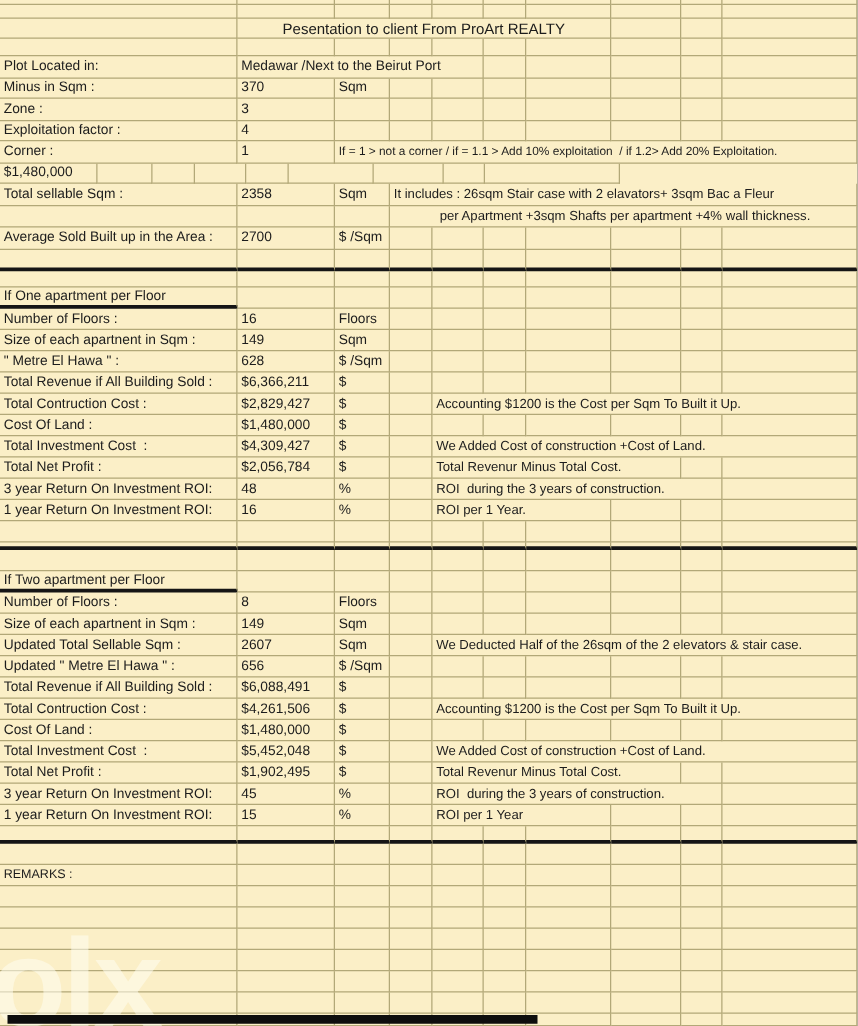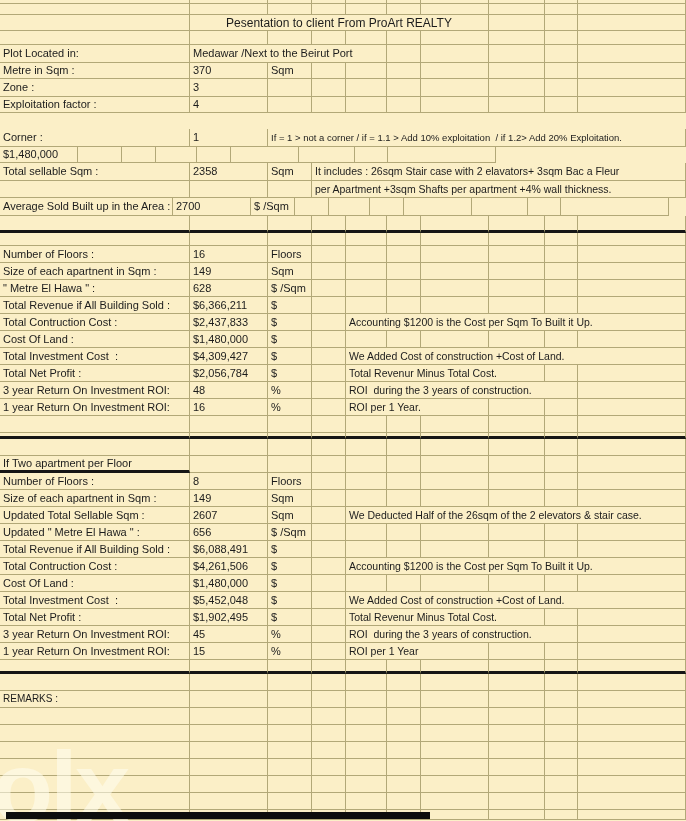--- a/index.html
+++ b/index.html
@@ -112,21 +112,21 @@
           <span>Medawar /Next to the Beirut Port</span>
         </div>
         <div class="cell" style="width: 34px; height: 18px;"></div>
         <div class="cell" style="width: 68px; height: 18px;"></div>
         <div class="cell" style="width: 56px; height: 18px;"></div>
         <div class="cell" style="width: 33px; height: 18px;"></div>
         <div class="cell" style="width: 108px; height: 18px;"></div>
       </div>
       <div class="row" style="height: 16px;">
         <div class="cell" style="width: 190px; height: 16px;">
-          <span>Metre in Sqm :</span>
+          <span>Minus in Sqm :</span>
         </div>
         <div class="cell" style="width: 78px; height: 16px;">
           <span>370</span>
         </div>
         <div class="cell" style="width: 44px; height: 16px;">
           <span>Sqm</span>
         </div>
         <div class="cell" style="width: 34px; height: 16px;"></div>
         <div class="cell" style="width: 41px; height: 16px;"></div>
         <div class="cell" style="width: 34px; height: 16px;"></div>
@@ -160,21 +160,21 @@
         </div>
         <div class="cell" style="width: 44px; height: 16px;"></div>
         <div class="cell" style="width: 34px; height: 16px;"></div>
         <div class="cell" style="width: 41px; height: 16px;"></div>
         <div class="cell" style="width: 34px; height: 16px;"></div>
         <div class="cell" style="width: 68px; height: 16px;"></div>
         <div class="cell" style="width: 56px; height: 16px;"></div>
         <div class="cell" style="width: 33px; height: 16px;"></div>
         <div class="cell" style="width: 108px; height: 16px;"></div>
       </div>
-      <div class="row" style="height: 18px; margin-top: 16px;">
+      <div class="row" style="height: 18px;">
         <div class="cell" style="width: 190px; height: 18px;">
           <span>Corner :</span>
         </div>
         <div class="cell" style="width: 78px; height: 18px;">
           <span>1</span>
         </div>
         <div class="cell" style="width: 418px; height: 18px;">
           <span style="font-size: 9.5px;">If = 1 &gt; not a corner / if = 1.1 &gt; Add 10% exploitation  / if 1.2&gt; Add 20% Exploitation.</span>
         </div>
       </div>
@@ -202,26 +202,26 @@
           <span>Sqm</span>
         </div>
         <div class="cell" style="width: 374px; height: 18px;">
           <span style="font-size: 10.5px;">It includes : 26sqm Stair case with 2 elavators+ 3sqm Bac a Fleur</span>
         </div>
       </div>
       <div class="row" style="height: 17px;">
         <div class="cell" style="width: 190px; height: 17px;"></div>
         <div class="cell" style="width: 78px; height: 17px;"></div>
         <div class="cell" style="width: 44px; height: 17px;"></div>
-        <div class="cell" style="width: 374px; height: 17px;">
+        <div class="cell" style="width: 374px; height: 17px; justify-content: center;">
           <span style="font-size: 10.5px;">per Apartment +3sqm Shafts per apartment +4% wall thickness.</span>
         </div>
       </div>
       <div class="row" style="height: 18px;">
-        <div class="cell" style="width: 173px; height: 18px;">
+        <div class="cell" style="width: 190px; height: 18px;">
           <span>Average Sold Built up in the Area :</span>
         </div>
         <div class="cell" style="width: 78px; height: 18px;">
           <span>2700</span>
         </div>
         <div class="cell" style="width: 44px; height: 18px;">
           <span>$ /Sqm</span>
         </div>
         <div class="cell" style="width: 34px; height: 18px;"></div>
         <div class="cell" style="width: 41px; height: 18px;"></div>
@@ -249,20 +249,34 @@
         <div class="cell" style="width: 44px; height: 13px;"></div>
         <div class="cell" style="width: 34px; height: 13px;"></div>
         <div class="cell" style="width: 41px; height: 13px;"></div>
         <div class="cell" style="width: 34px; height: 13px;"></div>
         <div class="cell" style="width: 68px; height: 13px;"></div>
         <div class="cell" style="width: 56px; height: 13px;"></div>
         <div class="cell" style="width: 33px; height: 13px;"></div>
         <div class="cell" style="width: 108px; height: 13px;"></div>
       </div>
       <div class="row" style="height: 17px;">
+        <div class="cell black-underline" style="width: 190px; height: 17px;">
+          <span class="bold">If One apartment per Floor</span>
+        </div>
+        <div class="cell" style="width: 78px; height: 17px;"></div>
+        <div class="cell" style="width: 44px; height: 17px;"></div>
+        <div class="cell" style="width: 34px; height: 17px;"></div>
+        <div class="cell" style="width: 41px; height: 17px;"></div>
+        <div class="cell" style="width: 34px; height: 17px;"></div>
+        <div class="cell" style="width: 68px; height: 17px;"></div>
+        <div class="cell" style="width: 56px; height: 17px;"></div>
+        <div class="cell" style="width: 33px; height: 17px;"></div>
+        <div class="cell" style="width: 108px; height: 17px;"></div>
+      </div>
+      <div class="row" style="height: 17px;">
         <div class="cell" style="width: 190px; height: 17px;">
           <span>Number of Floors :</span>
         </div>
         <div class="cell" style="width: 78px; height: 17px;">
           <span>16</span>
         </div>
         <div class="cell" style="width: 44px; height: 17px;">
           <span>Floors</span>
         </div>
         <div class="cell" style="width: 34px; height: 17px;"></div>
@@ -325,21 +339,21 @@
         <div class="cell" style="width: 68px; height: 17px;"></div>
         <div class="cell" style="width: 56px; height: 17px;"></div>
         <div class="cell" style="width: 33px; height: 17px;"></div>
         <div class="cell" style="width: 108px; height: 17px;"></div>
       </div>
       <div class="row" style="height: 17px;">
         <div class="cell" style="width: 190px; height: 17px;">
           <span>Total Contruction Cost :</span>
         </div>
         <div class="cell" style="width: 78px; height: 17px;">
-          <span>$2,437,833</span>
+          <span>$2,829,427</span>
         </div>
         <div class="cell" style="width: 44px; height: 17px;">
           <span>$</span>
         </div>
         <div class="cell" style="width: 34px; height: 17px;"></div>
         <div class="cell" style="width: 340px; height: 17px;">
           <span style="font-size: 10.5px;">Accounting $1200 is the Cost per Sqm To Built it Up.</span>
         </div>
       </div>
       <div class="row" style="height: 17px;">

